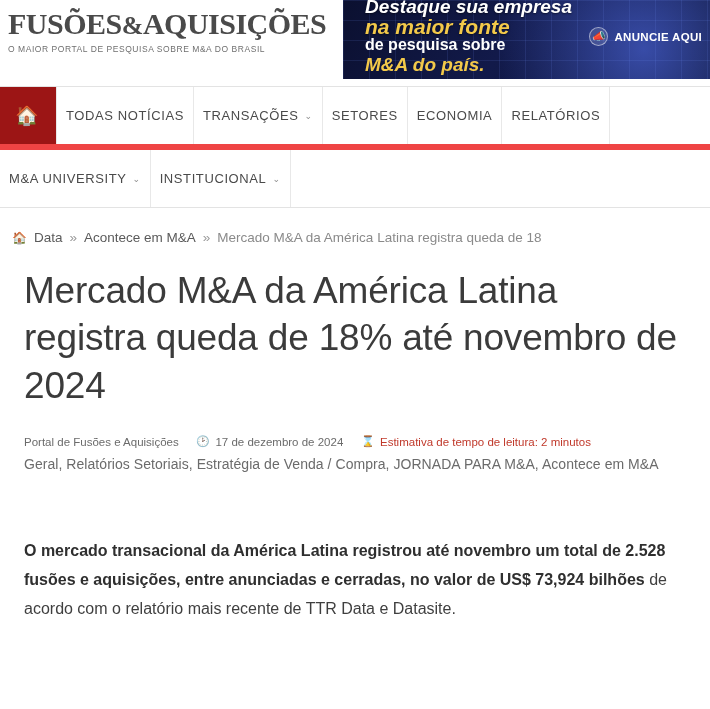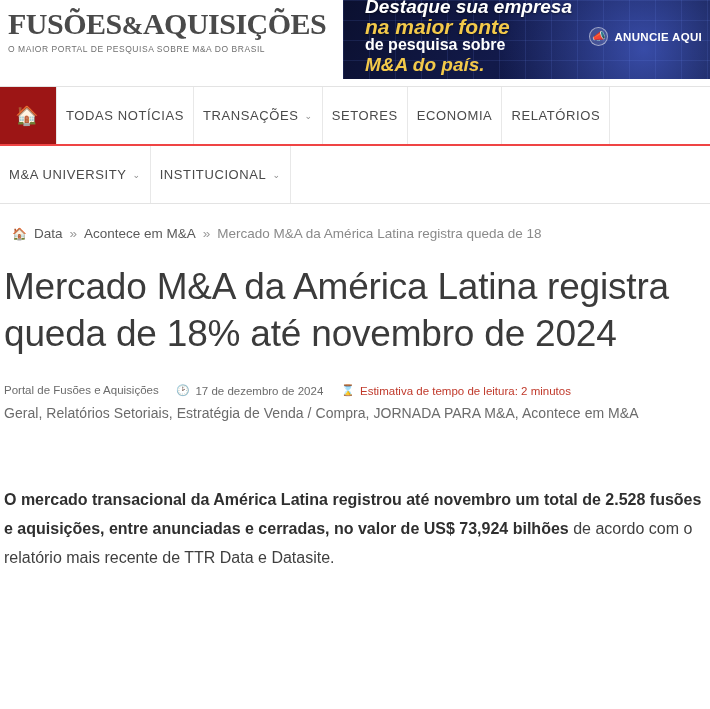--- a/index.html
+++ b/index.html
@@ -104,21 +104,21 @@
 
   
   .nav {
     border-top: 1px solid #e3e3e3;
     border-bottom: 1px solid #e3e3e3;
     display: flex;
     flex-wrap: wrap;
     background: #fff;
   }
   .nav-row { display: flex; width: 100%; }
-  .nav-row + .nav-row { border-top: 2px solid #ef4444; }
+  .nav-row + .nav-row { border-top: 6px solid #ef4444; }
   .nav-item {
     display: flex;
     align-items: center;
     gap: 6px;
     padding: 0 9px;
     height: 57px;
     font-size: 13px;
     letter-spacing: 0.6px;
     color: #4a4a4a;
     border-right: 1px solid #e8e8e8;
@@ -145,21 +145,21 @@
     color: #6f6f6f;
     white-space: nowrap;
     overflow: hidden;
   }
   .crumbs .home-ico { color: #6f6f6f; font-size: 12px; }
   .crumbs a { color: #5a5a5a; text-decoration: none; }
   .crumbs .sep { color: #9a9a9a; }
   .crumbs .current { color: #8a8a8a; }
 
   
-  .article { padding: 0 4px; }
+  .article { padding: 0 24px; }
   h1.title {
     font-weight: normal;
     font-size: 37px;
     line-height: 1.28;
     color: #3b3b3b;
     margin: 22px 0 0 0;
     letter-spacing: -0.2px;
   }
 
   

